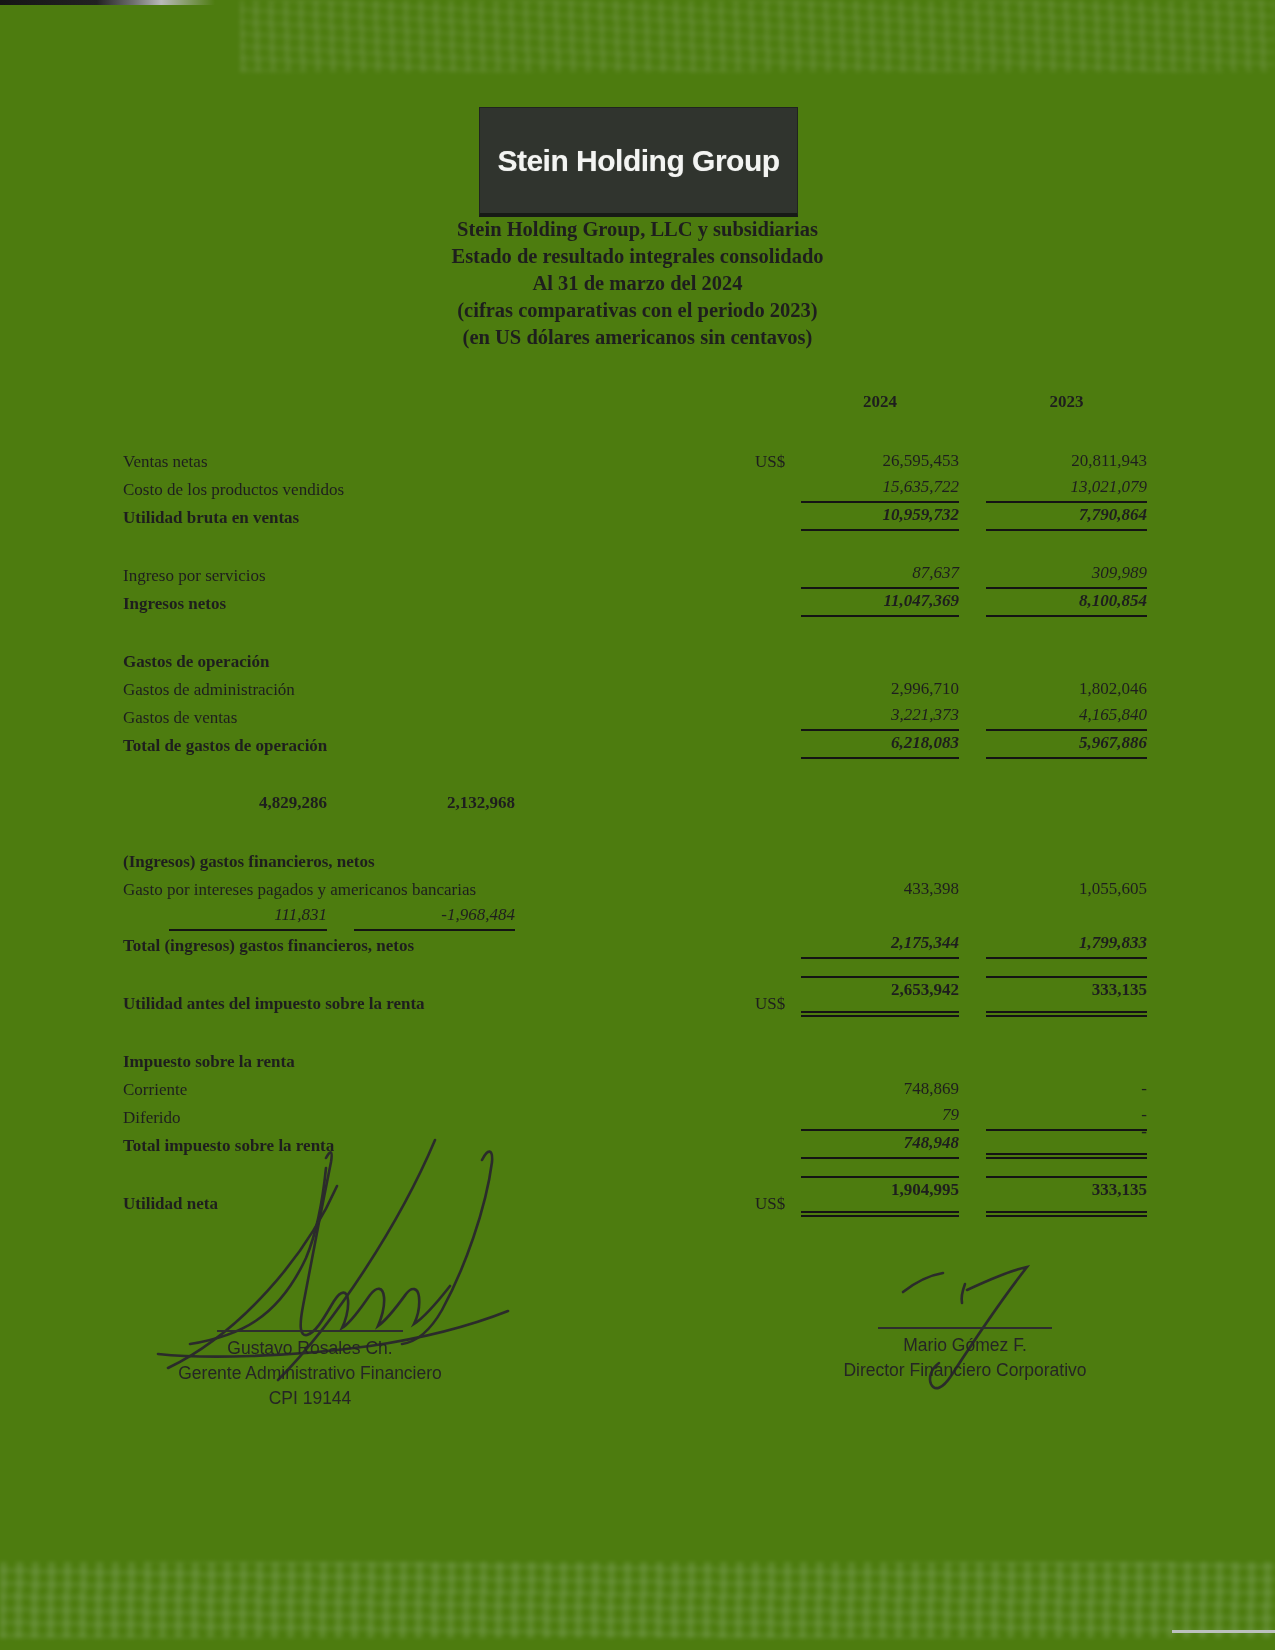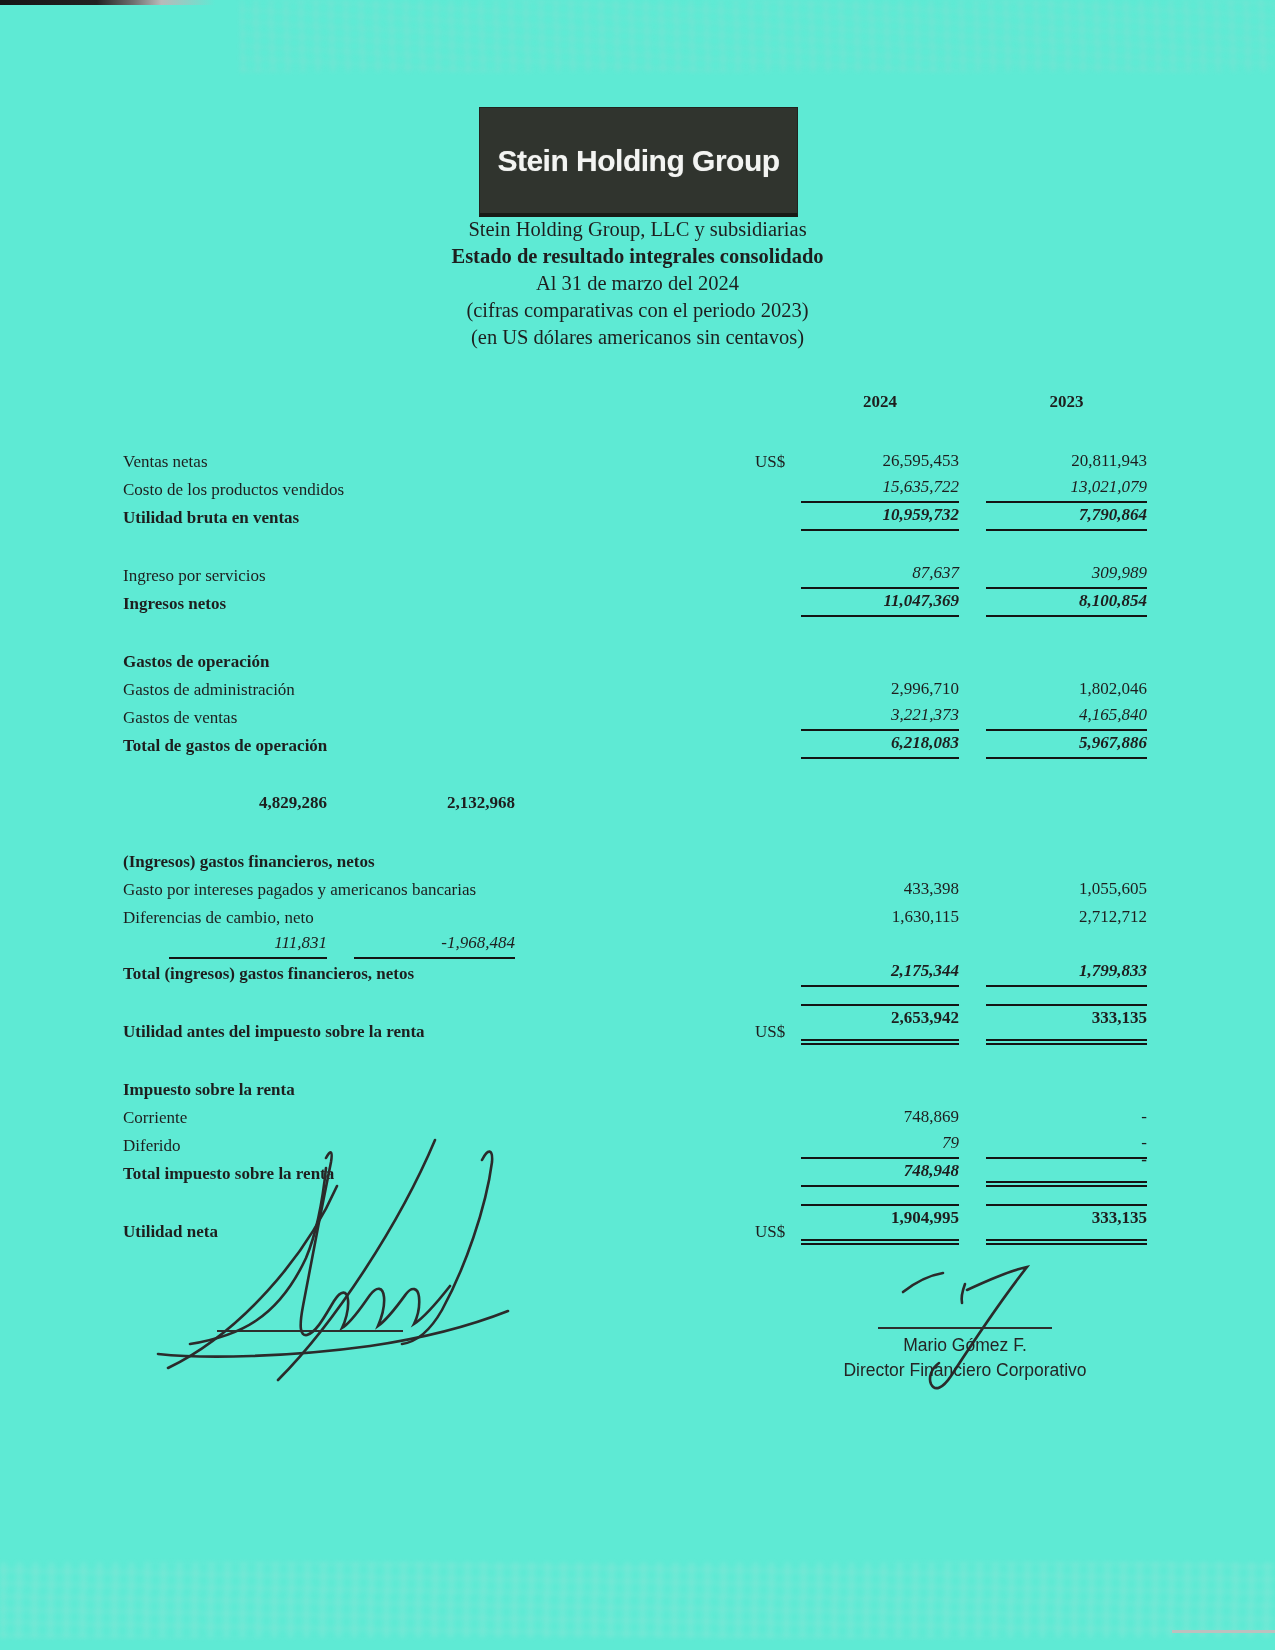--- a/index.html
+++ b/index.html
@@ -2,21 +2,21 @@
 <html><head>
 <meta charset="utf-8">
 <style>
   html, body { margin:0; padding:0; }
   body {
     width:1275px; height:1650px; background:#ffffff;
     font-family:"Liberation Serif", serif;
     color:#1e1e1e;
     -webkit-font-smoothing:antialiased;
   }
-  .page { position:relative; width:1275px; height:1650px; overflow:hidden; background:#5eead4; }
+  .page { position:relative; width:1275px; height:1650px; overflow:hidden; background:#4d7c0f; }
 
   
   .streak-top-left {
     position:absolute; top:0; left:0; width:215px; height:5px;
     background:linear-gradient(90deg,#161616 0%,#222 45%,#6f6f6f 62%,#b9b9b9 75%,rgba(255,255,255,0) 100%);
   }
   .noise-top {
     position:absolute; top:0; left:240px; right:0; height:72px; opacity:.55; filter:blur(2px);
     background-image:
       repeating-linear-gradient(88deg, rgba(198,206,204,.20) 0 6px, rgba(255,255,255,0) 6px 15px),
@@ -34,21 +34,21 @@
   .logo {
     position:absolute; left:479px; top:107px; width:317px; height:105px;
     background:#30342e; border:1px solid #20241f; border-bottom:4px solid #171a16;
     display:flex; align-items:center; justify-content:center;
   }
   .logo-text {
     font-family:"Liberation Sans", sans-serif; font-weight:bold; font-size:30px;
     letter-spacing:-0.5px; color:#f3f4f2; text-shadow:0 0 1px rgba(255,255,255,.4);
   }
   .titles { position:absolute; left:0; top:216px; width:1275px; text-align:center; }
-  .titles div { font-size:20.5px; line-height:27px; }
+  .titles div { font-size:20.5px; line-height:27px;font-weight:bold; }
   .t-bold { font-weight:bold; }
 
   
   .doc { position:absolute; left:123px; top:385px; width:1024px; font-size:17px; }
   .row { display:flex; align-items:flex-end; height:28px; }
   .spacer { height:30px; }
   .spacer-hdr { height:34px; }
   .lbl { flex:1; padding-right:8px; line-height:26px; white-space:nowrap; }
   .cell-us { width:46px; line-height:26px; }
   .v  { width:158px; text-align:right; line-height:23px; padding-bottom:3px; white-space:nowrap; }
@@ -164,26 +164,20 @@
       <div class="v v24"></div>
       <div class="v v23"></div>
     </div>
         <div class="row">
       <div class="lbl">Gasto por intereses pagados y americanos bancarias</div>
       <div class="cell-us"></div>
       <div class="v v24">433,398</div>
       <div class="v v23">1,055,605</div>
     </div>
         <div class="row">
-      <div class="lbl">Diferencias de cambio, neto</div>
-      <div class="cell-us"></div>
-      <div class="v v24">1,630,115</div>
-      <div class="v v23">2,712,712</div>
-    </div>
-        <div class="row">
       <div class="cell-us"></div>
       <div class="v v24 rb">111,831</div>
       <div class="v v23 rb">-1,968,484</div>
     </div>
         <div class="row">
       <div class="lbl b">Total (ingresos) gastos financieros, netos</div>
       <div class="cell-us"></div>
       <div class="v v24 b rb">2,175,344</div>
       <div class="v v23 b rb">1,799,833</div>
     </div>
@@ -233,20 +227,25 @@
     <g fill="none" stroke="#2b2b2b" stroke-width="2.6" stroke-linecap="round">
       <path d="M 196 30 C 200 22 203 22 201 34 C 192 78 180 140 173 178 C 169 199 170 208 177 207 C 187 204 196 186 204 173 C 211 162 217 162 218 172 C 219 182 215 194 212 200 C 222 194 232 178 240 167 C 247 158 253 159 254 169 C 255 179 251 191 248 198 C 258 191 268 177 276 166 C 282 158 288 160 289 169 C 290 179 287 190 284 196 C 295 189 309 172 320 158"></path>
       <path d="M 28 226 C 75 231 160 229 240 218 C 295 210 345 196 378 183"></path>
       <path d="M 60 216 C 110 208 148 190 176 130 C 186 106 193 70 196 40"></path>
       <path d="M 352 32 C 358 20 363 21 362 34 C 356 80 335 140 312 182 C 300 203 286 214 272 216"></path>
       <path d="M 207 58 C 175 130 110 205 38 240"></path>
       <path d="M 305 12 C 270 95 205 195 148 252"></path>
     </g>
   </svg>
   <div class="sig-line" style="left:217px; top:1330px; width:186px;"></div>
+  <div class="sig-block" style="left:170px; top:1336px; width:280px;">
+    <div>Gustavo Rosales Ch.</div>
+    <div>Gerente Administrativo Financiero</div>
+    <div>CPI 19144</div>
+  </div>
 
   <svg class="sig-svg" style="left:855px; top:1240px;" width="210" height="160" viewBox="0 0 210 160">
     <g fill="none" stroke="#2b2b2b" stroke-width="2.6" stroke-linecap="round">
       <path d="M 48 52 C 62 41 76 35 88 33"></path>
       <path d="M 110 44 C 107 52 106 58 107 63"></path>
       <path d="M 112 50 C 142 36 162 29 172 27 C 154 50 122 96 96 136 C 88 148 80 152 76 144 C 73 137 77 128 84 123"></path>
     </g>
   </svg>
   <div class="sig-line" style="left:878px; top:1327px; width:174px;"></div>
   <div class="sig-block" style="left:835px; top:1333px; width:260px;">

